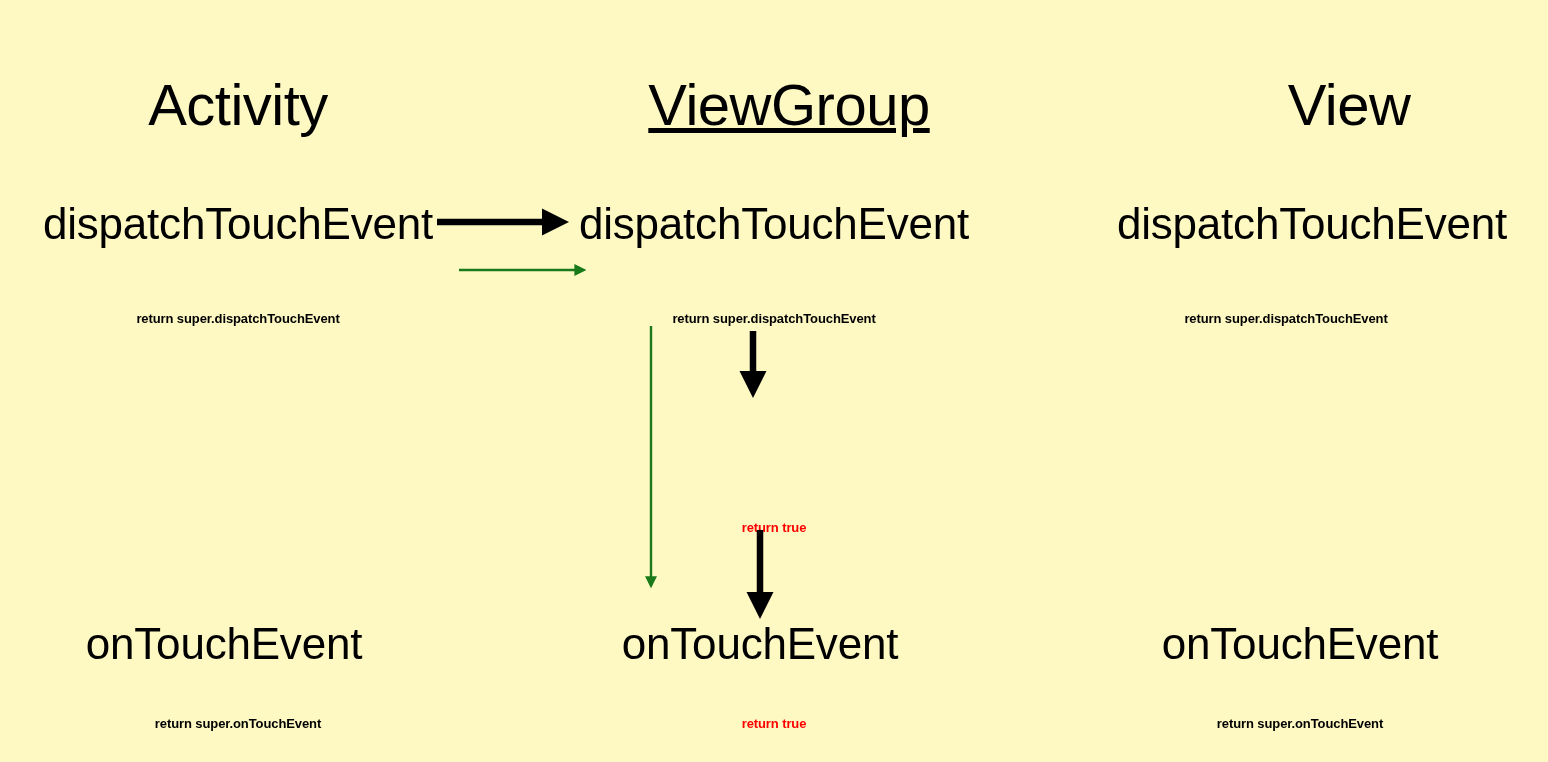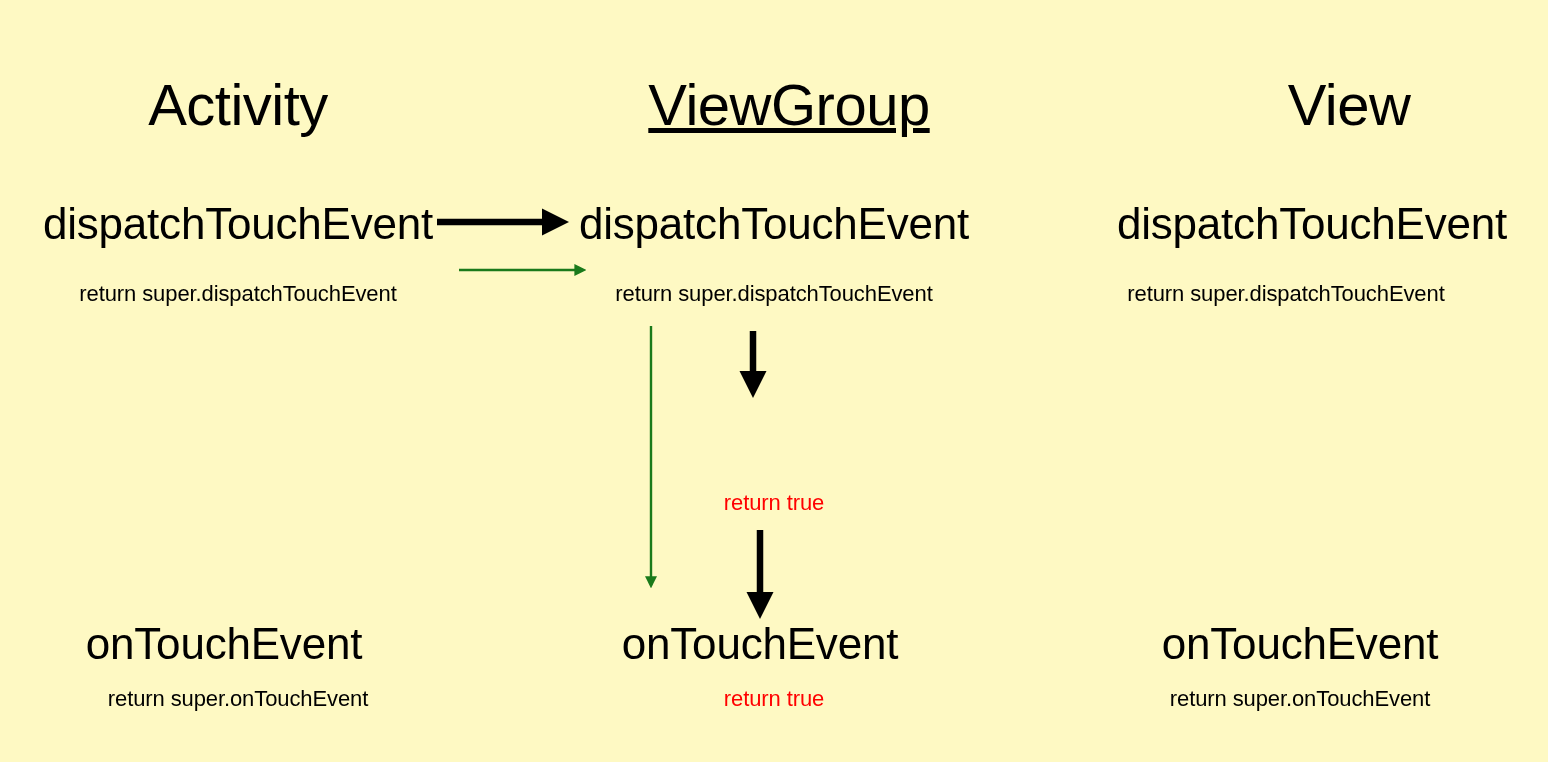--- a/index.html
+++ b/index.html
@@ -36,27 +36,28 @@
     font-size: 44px;
     font-weight: 300;
     letter-spacing: -0.2px;
     line-height: 1;
     white-space: nowrap;
     transform: translate(-50%, -50%);
     color: #000000;
   }
   .caption {
     position: absolute;
-    font-size: 22px;
-    font-weight: 400;
+    font-size: 13px;
+    font-weight: 700;
     letter-spacing: -0.1px;
     line-height: 1;
     white-space: nowrap;
     transform: translate(-50%, -50%);
     color: #000000;
+    margin-top: 24px;
   }
   .caption.red {
     color: #ff0000;
   }
   
   .arrow-layer {
     position: absolute;
     left: 0;
     top: 0;
     width: 1548px;

